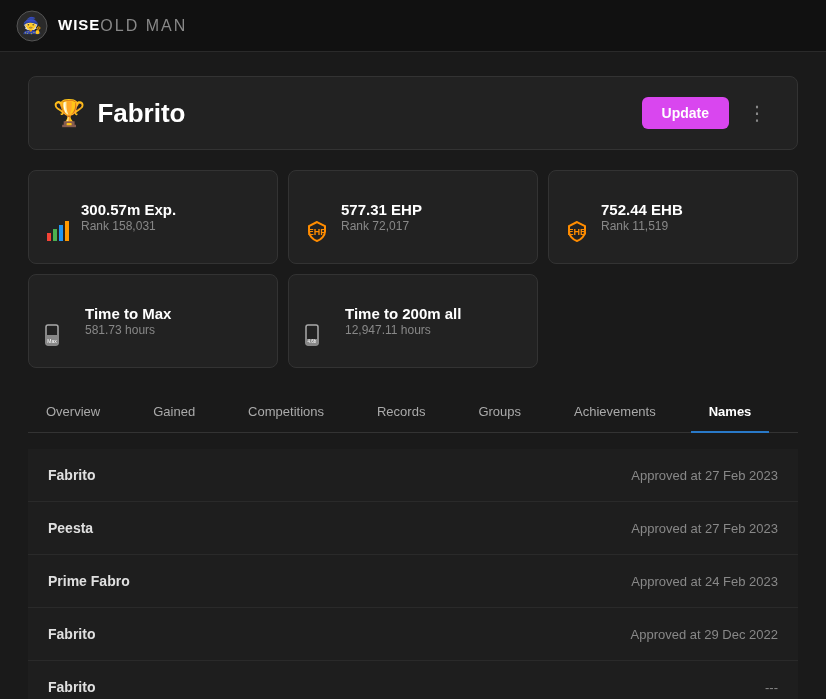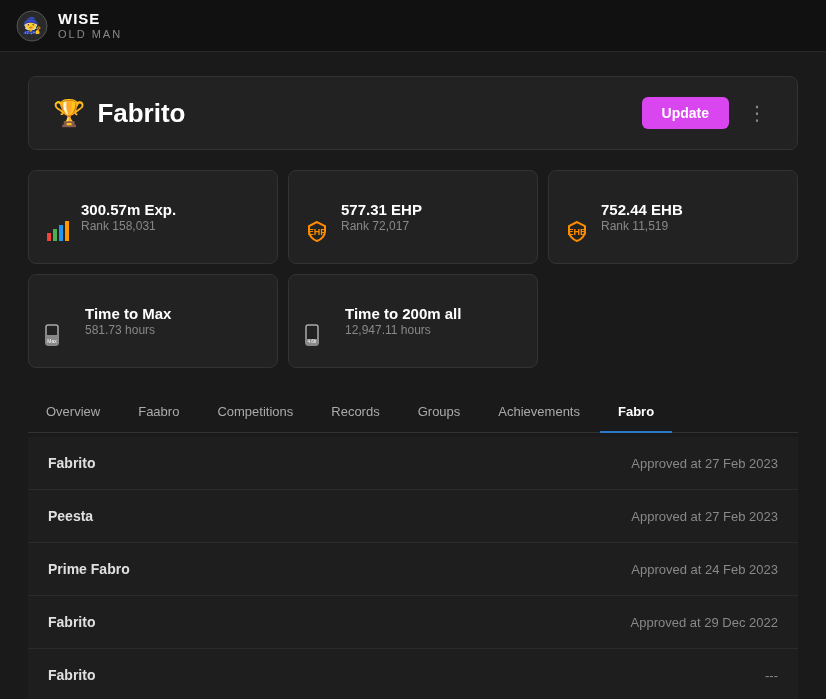--- a/index.html
+++ b/index.html
@@ -21,31 +21,31 @@
       height: 52px;
       border-bottom: 1px solid #2a2a2a;
     }
     .logo-icon {
       width: 32px;
       height: 32px;
       margin-right: 10px;
     }
     .logo-text {
       display: flex;
-      flex-direction: column;
+      flex-direction: row;
       line-height: 1.1;
     }
     .logo-wise {
       font-size: 15px;
       font-weight: 700;
       color: #fff;
       letter-spacing: 1px;
     }
     .logo-oldman {
-      font-size: 11px;
+      font-size: 16px;
       color: #888;
       letter-spacing: 2px;
     }
 
     
     .content {
       padding: 24px 28px;
     }
 
     
@@ -126,22 +126,22 @@
     .stat-label {
       font-size: 12px;
       color: #888;
       margin-top: 1px;
     }
 
     
     .tabs {
       display: flex;
       border-bottom: 1px solid #333;
-      margin-bottom: 4px;
-      gap: 2px;
+      margin-bottom: 16px;
+      gap: 17px;
     }
     .tab {
       padding: 12px 18px;
       color: #aaa;
       cursor: pointer;
       font-size: 13px;
       border-bottom: 2px solid transparent;
       margin-bottom: -1px;
       white-space: nowrap;
     }
@@ -273,26 +273,26 @@
       <div class="stat-text">
         <div class="stat-value">Time to 200m all</div>
         <div class="stat-label">12,947.11 hours</div>
       </div>
     </div>
 
   </div>
 
   <div class="tabs">
     <div class="tab">Overview</div>
-    <div class="tab">Faabro</div>
+    <div class="tab">Gained</div>
     <div class="tab">Competitions</div>
     <div class="tab">Records</div>
     <div class="tab">Groups</div>
     <div class="tab">Achievements</div>
-    <div class="tab active">Fabro</div>
+    <div class="tab active">Names</div>
   </div>
 
   <div class="names-table">
 
     <div class="name-row">
       <span class="name-label">Fabrito</span>
       <span class="name-status">Approved at 27 Feb 2023</span>
     </div>
 
     <div class="name-row">

